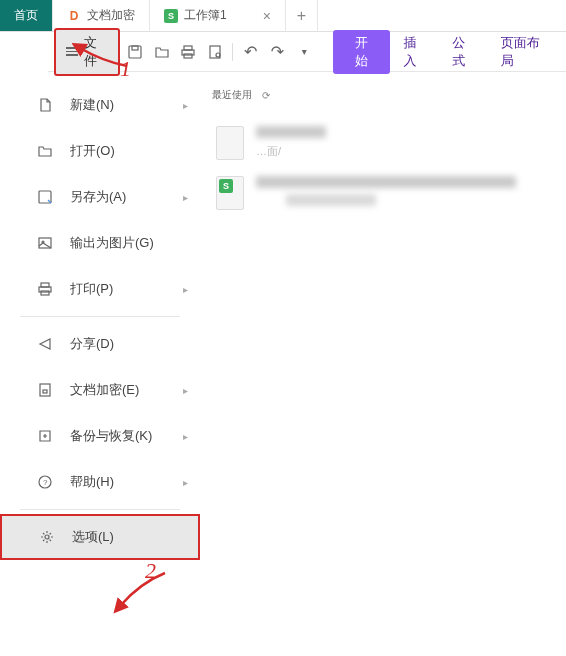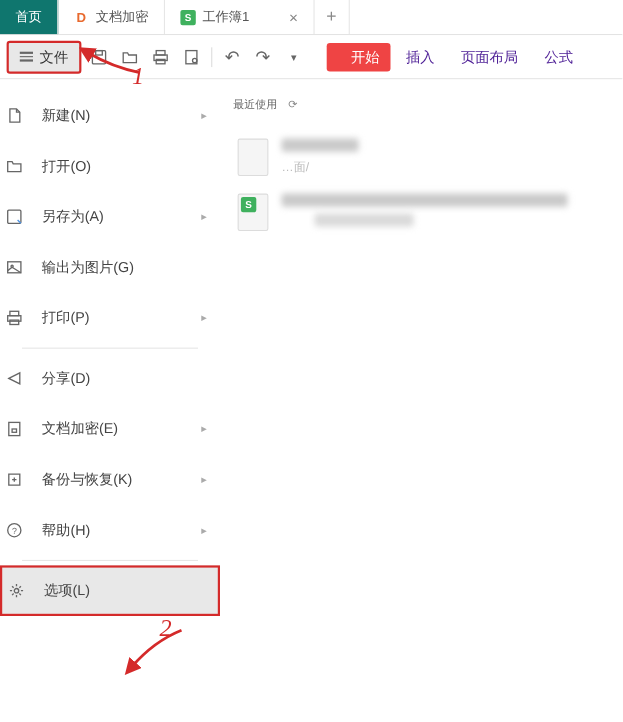--- a/index.html
+++ b/index.html
@@ -9,33 +9,33 @@
   .tabbar { display: flex; height: 32px; background: #fff; border-bottom: 1px solid #e0e0e0; }
   .tab { display: flex; align-items: center; padding: 0 14px; font-size: 12px; color: #555; border-right: 1px solid #e6e6e6; cursor: pointer; position: relative; gap: 6px; }
   .tab.active { background: #0f766e; color: #fff; }
   .tab-close { margin-left: 30px; font-size: 14px; color: #888; }
   .tab-icon { width: 14px; height: 14px; display: inline-flex; align-items: center; justify-content: center; }
   .tab-green { background: #3fb15e; color: #fff; font-size: 9px; font-weight: bold; border-radius: 2px; }
   .tab-orange { color: #e86a2f; font-weight: bold; }
   .tab-plus { width: 32px; justify-content: center; color: #888; font-size: 16px; }
 
   
-  .toolbar { display: flex; align-items: center; height: 40px; padding: 0 6px; gap: 4px; background: #fff; border-bottom: 1px solid #e6e6e6; position: relative; }
+  .toolbar { display: flex; align-items: center; height: 40px; padding: 0 6px; gap: 4px; background: #fff; border-bottom: 1px solid #e6e6e6; position: relative; margin-left: 48px; }
   .file-btn { display: flex; align-items: center; gap: 6px; padding: 4px 10px; background: #e8e8e8; border-radius: 3px; font-size: 13px; color: #333; cursor: pointer; border: 2px solid #d42a2a; }
   .hamburger { display: inline-flex; flex-direction: column; gap: 2px; }
   .hamburger span { width: 12px; height: 1.5px; background: #666; }
   .tool-icon { width: 24px; height: 24px; display: flex; align-items: center; justify-content: center; color: #666; cursor: pointer; }
   .tool-sep { width: 1px; height: 18px; background: #ddd; margin: 0 2px; }
   .ribbon-tab { padding: 4px 10px; font-size: 13px; color: #4c1d95; cursor: pointer; }
-  .ribbon-tab.current { background: #ef4444; color: #fff; border-radius: 3px; padding-left: 22px; }
+  .ribbon-tab.current { background: #8b5cf6; color: #fff; border-radius: 3px; padding-left: 22px; }
 
   
   .main { display: flex; height: calc(656px - 72px); }
   .sidebar { width: 200px; background: #fff; padding-top: 10px; }
-  .menu-item { display: flex; align-items: center; height: 46px; padding: 0 4px; gap: 16px; font-size: 13px; color: #444; cursor: pointer; position: relative; }
+  .menu-item { display: flex; align-items: center; height: 46px; padding: 0 36px; gap: 16px; font-size: 13px; color: #444; cursor: pointer; position: relative; }
   .menu-item.selected { background: #e8e8e8; border: 2px solid #d42a2a; }
   .menu-icon { width: 18px; height: 18px; display: flex; align-items: center; justify-content: center; color: #666; }
   .submenu-arrow { position: absolute; right: 12px; color: #aaa; font-size: 10px; }
   .menu-divider { height: 1px; background: #e6e6e6; margin: 4px 20px; }
 
   .content { flex: 1; padding: 16px 12px; }
   .recent-header { display: flex; align-items: center; gap: 10px; font-size: 10px; color: #666; margin-bottom: 16px; }
   .refresh-icon { color: #888; cursor: pointer; }
   .recent-item { display: flex; align-items: flex-start; gap: 12px; padding: 8px 4px; }
   .recent-thumb { width: 28px; height: 34px; background: #f5f5f5; border: 1px solid #dcdcdc; border-radius: 2px; position: relative; }
@@ -105,22 +105,22 @@
         <circle cx="11" cy="11" r="2"></circle>
       </svg>
     </div>
   <div class="tool-sep"></div>
   <div class="tool-icon">↶</div>
   <div class="tool-icon">↷</div>
   <div class="tool-icon" style="font-size:10px;">▾</div>
   <div style="width:10px;"></div>
   <div class="ribbon-tab current">开始</div>
   <div class="ribbon-tab">插入</div>
+  <div class="ribbon-tab">公式</div>
   <div class="ribbon-tab">页面布局</div>
-  <div class="ribbon-tab">公式</div>
 </div>
 
 <div class="main">
   <div class="sidebar">
     <div class="menu-item">
       <span class="menu-icon">
           <svg width="16" height="16" viewBox="0 0 16 16" fill="none" stroke="currentColor" stroke-width="1.2">
             <path d="M4 2h6l3 3v9H4z"></path>
             <path d="M10 2v3h3"></path>
           </svg>

